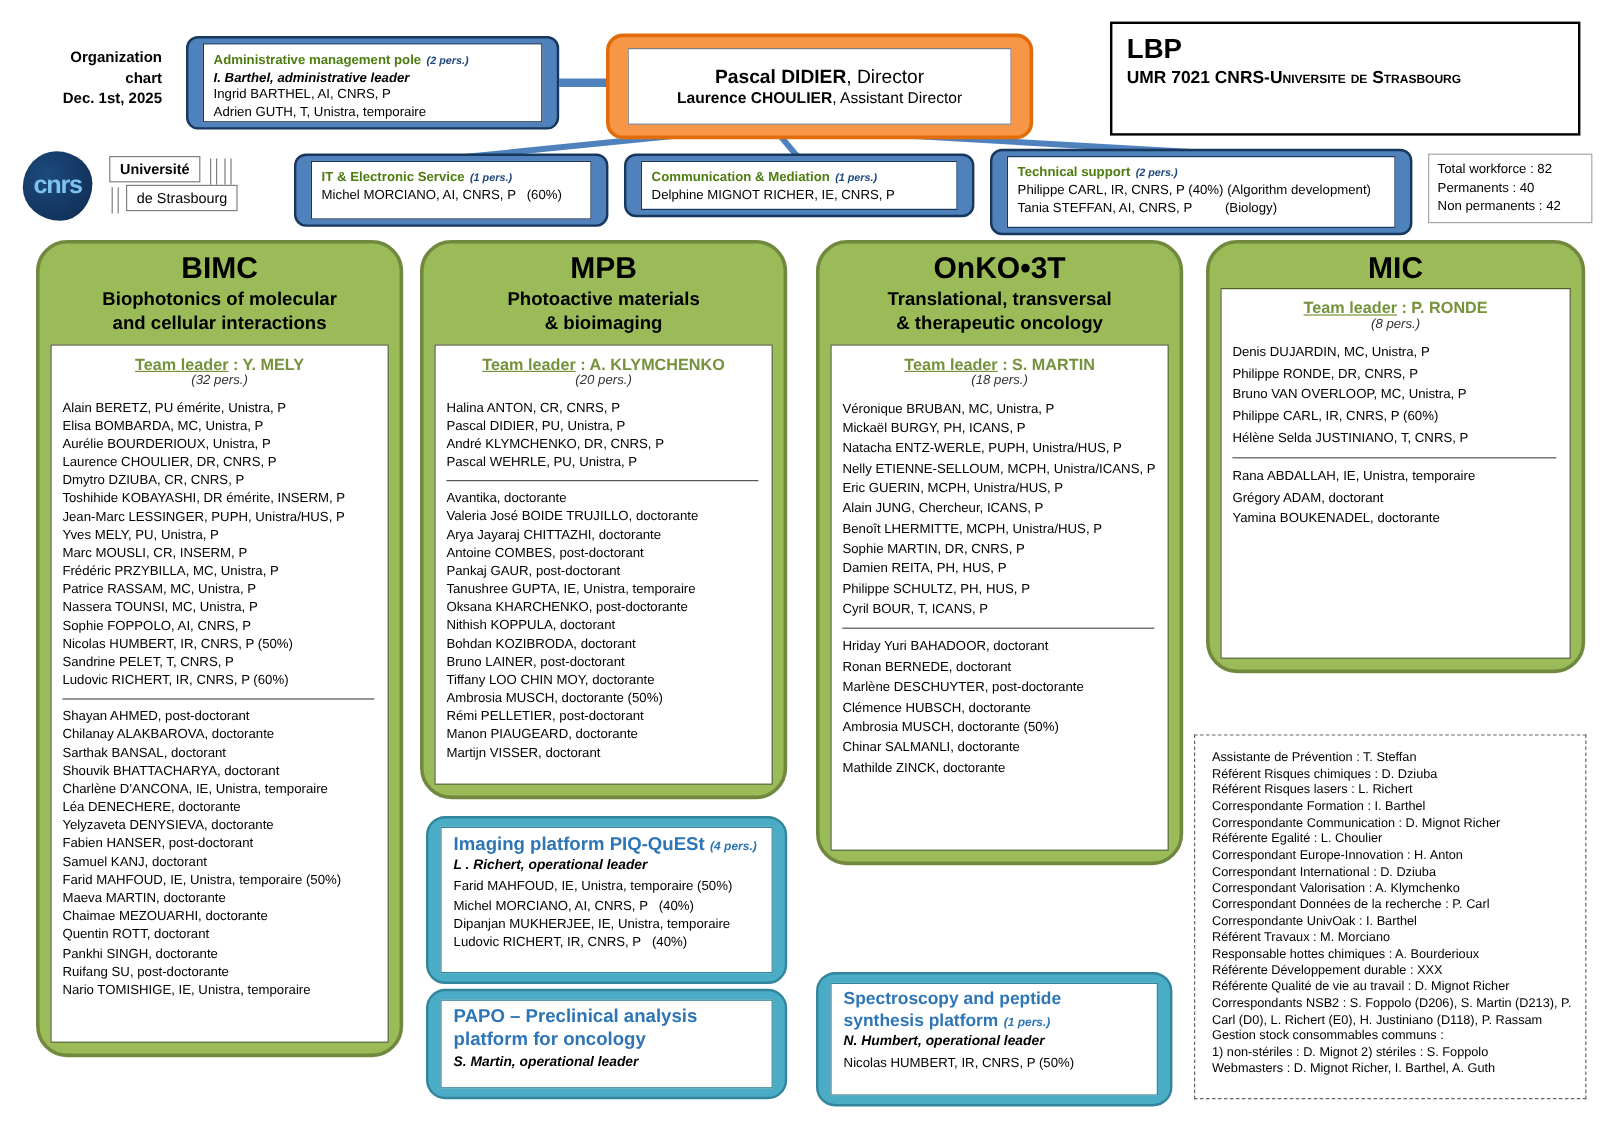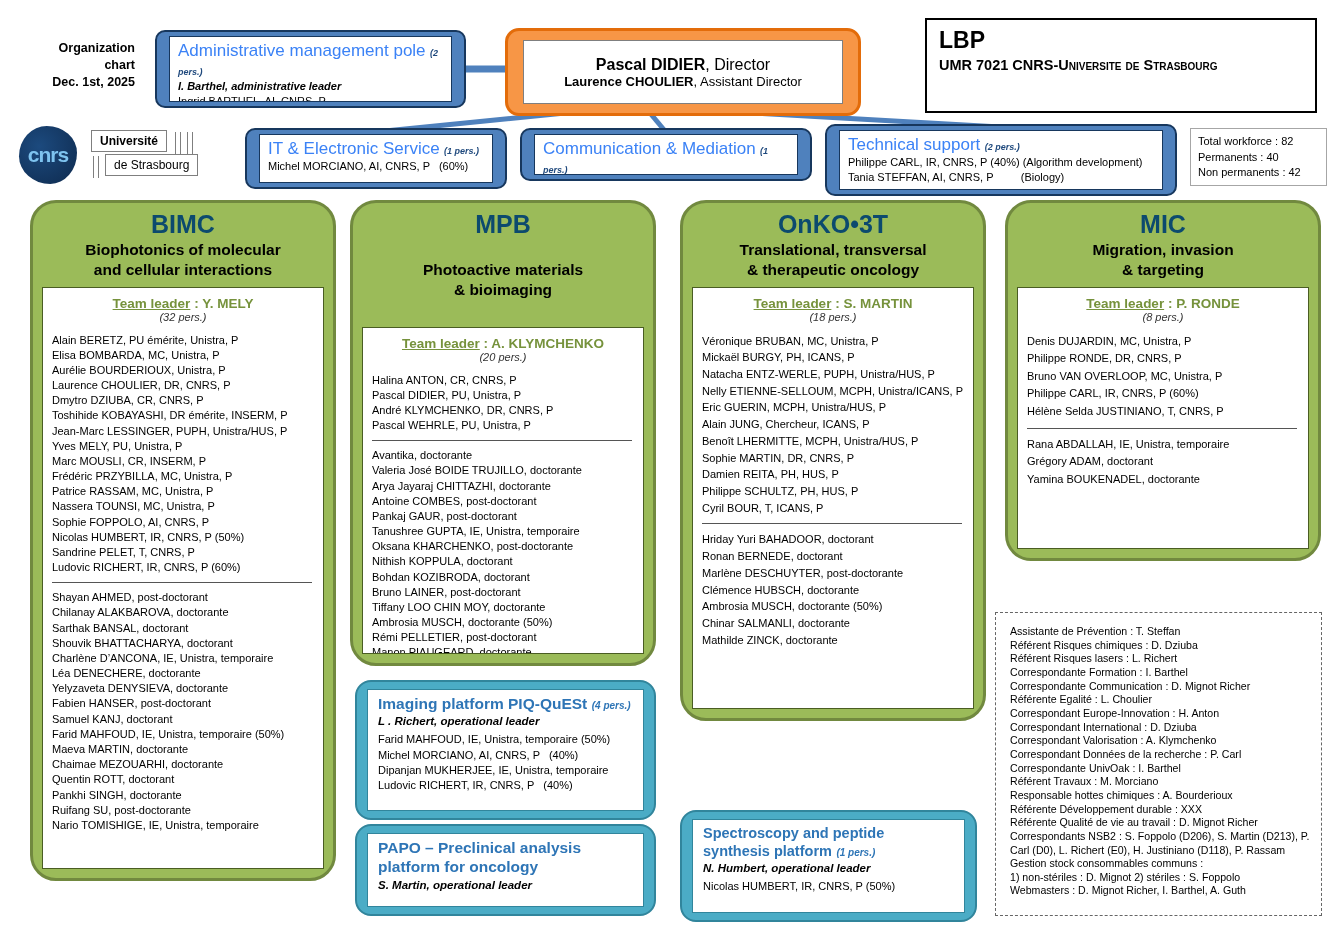--- a/index.html
+++ b/index.html
@@ -7,21 +7,21 @@
   .abs{position:absolute;}
   svg.connectors{position:absolute;left:0;top:0;width:1340px;height:948px;z-index:0;}
   .card{z-index:1;}
 
   
   .org-label{left:30px;top:40px;width:105px;text-align:right;font-weight:bold;font-size:12.5px;line-height:1.35;white-space:pre-line;}
 
   
   .blue-frame{background:#4f81bd;border:2px solid #17375d;border-radius:10px;display:flex;padding:4px 12px;box-sizing:border-box;}
   .blue-frame .inner{background:#fff;border:1px solid #17375d;flex:1;padding:3px 8px;box-sizing:border-box;overflow:hidden;}
-  .box-title{color:#3b82f6;font-weight:normal;font-size:17px;line-height:1.25;}
+  .box-title{color:#4d7c0f;font-weight:bold;font-size:11px;line-height:1.25;}
   .pers-tag{color:#1f497d;font-weight:bold;font-style:italic;font-size:9px;}
   .leader-italic{font-weight:bold;font-style:italic;font-size:11px;line-height:1.3;}
   .member{font-size:11px;line-height:1.38;white-space:pre-wrap;}
 
   .admin-box{left:155px;top:30px;width:311px;height:78px;}
   .it-box{left:245px;top:128px;width:262px;height:61px;}
   .comm-box{left:520px;top:128px;width:292px;height:53px;}
   .tech-box{left:825px;top:124px;width:352px;height:72px;}
 
   
@@ -45,30 +45,30 @@
   .cnrs-blob{position:absolute;left:4px;top:2px;width:58px;height:58px;background:radial-gradient(circle at 35% 35%,#1c4a7e,#0e2a4e);border-radius:48% 52% 46% 54%/52% 46% 54% 48%;display:flex;align-items:center;justify-content:center;}
   .cnrs-text{color:#7ec3ef;font-weight:bold;font-size:21px;letter-spacing:-1px;}
   .unistra{position:absolute;left:68px;top:6px;width:128px;height:52px;}
   .uni-rect{position:absolute;background:#fff;border:1px solid #7f7f7f;font-size:12px;padding:3px 8px;white-space:nowrap;}
   .uni-top{left:8px;top:0;font-weight:bold;}
   .uni-bottom{left:22px;top:24px;}
   .uni-bars{position:absolute;width:4px;height:22px;border-left:1px solid #7f7f7f;border-right:1px solid #7f7f7f;}
 
   
   .team{background:#9bbb59;border:3px solid #71893f;border-radius:26px;box-sizing:border-box;padding:6px 9px 9px;display:flex;flex-direction:column;}
-  .team-acronym{text-align:center;font-weight:bold;font-size:25px;color:#0c4a6e;line-height:1.25;}
+  .team-acronym{text-align:center;font-weight:bold;font-size:25px;color:#000000;line-height:1.25;}
   .team-subtitle{text-align:center;font-weight:bold;font-size:15.5px;color:#000000;line-height:1.3;white-space:pre-line;margin-bottom:6px;}
   .team-panel{background:#fff;border:1px solid #4a5d23;flex:1;padding:5px 9px;box-sizing:border-box;overflow:hidden;}
   .leader-line{text-align:center;font-weight:bold;font-size:13.5px;color:#76923c;margin-top:3px;}
   .leader-label{text-decoration:underline;}
   .pers-line{text-align:center;font-style:italic;font-size:11px;color:#333;margin-bottom:10px;}
   .member-list{}
   .separator{border-top:1.5px solid #555;margin:7px 2px 7px 0;}
   .team-bimc{left:30px;top:200px;width:306px;height:681px;}
-  .team-mpb{left:350px;top:200px;width:306px;height:466px;gap:20px;}
+  .team-mpb{left:350px;top:200px;width:306px;height:466px;}
   .team-onko{left:680px;top:200px;width:306px;height:521px;}
   .team-mic{left:1005px;top:200px;width:316px;height:361px;}
   .team-mic .member{line-height:1.6;}
   .team-onko .member{line-height:1.52;}
 
   
   .teal-frame{background:#4bacc6;border:2px solid #31859c;border-radius:16px;display:flex;padding:7px 10px;box-sizing:border-box;}
   .teal-frame .inner{background:#fff;border:1px solid #31859c;flex:1;padding:4px 10px;box-sizing:border-box;overflow:hidden;}
   .platform-title{color:#2e75b6;font-weight:bold;font-size:15.5px;line-height:1.25;}
   .platform-pers{color:#2e75b6;font-weight:bold;font-style:italic;font-size:10px;}
@@ -296,22 +296,20 @@
         <div class="member">Clémence HUBSCH, doctorante</div>
         <div class="member">Ambrosia MUSCH, doctorante (50%)</div>
         <div class="member">Chinar SALMANLI, doctorante</div>
         <div class="member">Mathilde ZINCK, doctorante</div>
       </div>
   </div>
 </div>
 
 <div class="abs team card team-mic">
   <div class="team-acronym">MIC</div>
-  <div class="team-subtitle">Migration, invasion
-&amp; targeting</div>
   <div class="team-panel">
     <div class="leader-line">
       <span class="leader-label">Team leader</span><span> : P. RONDE</span>
     </div>
     <div class="pers-line">(8  pers.)</div>
     <div class="member-list">
         <div class="member">Denis DUJARDIN, MC, Unistra, P</div>
         <div class="member">Philippe RONDE, DR, CNRS, P</div>
         <div class="member">Bruno VAN OVERLOOP, MC, Unistra, P</div>
         <div class="member">Philippe CARL, IR, CNRS, P (60%)</div>

